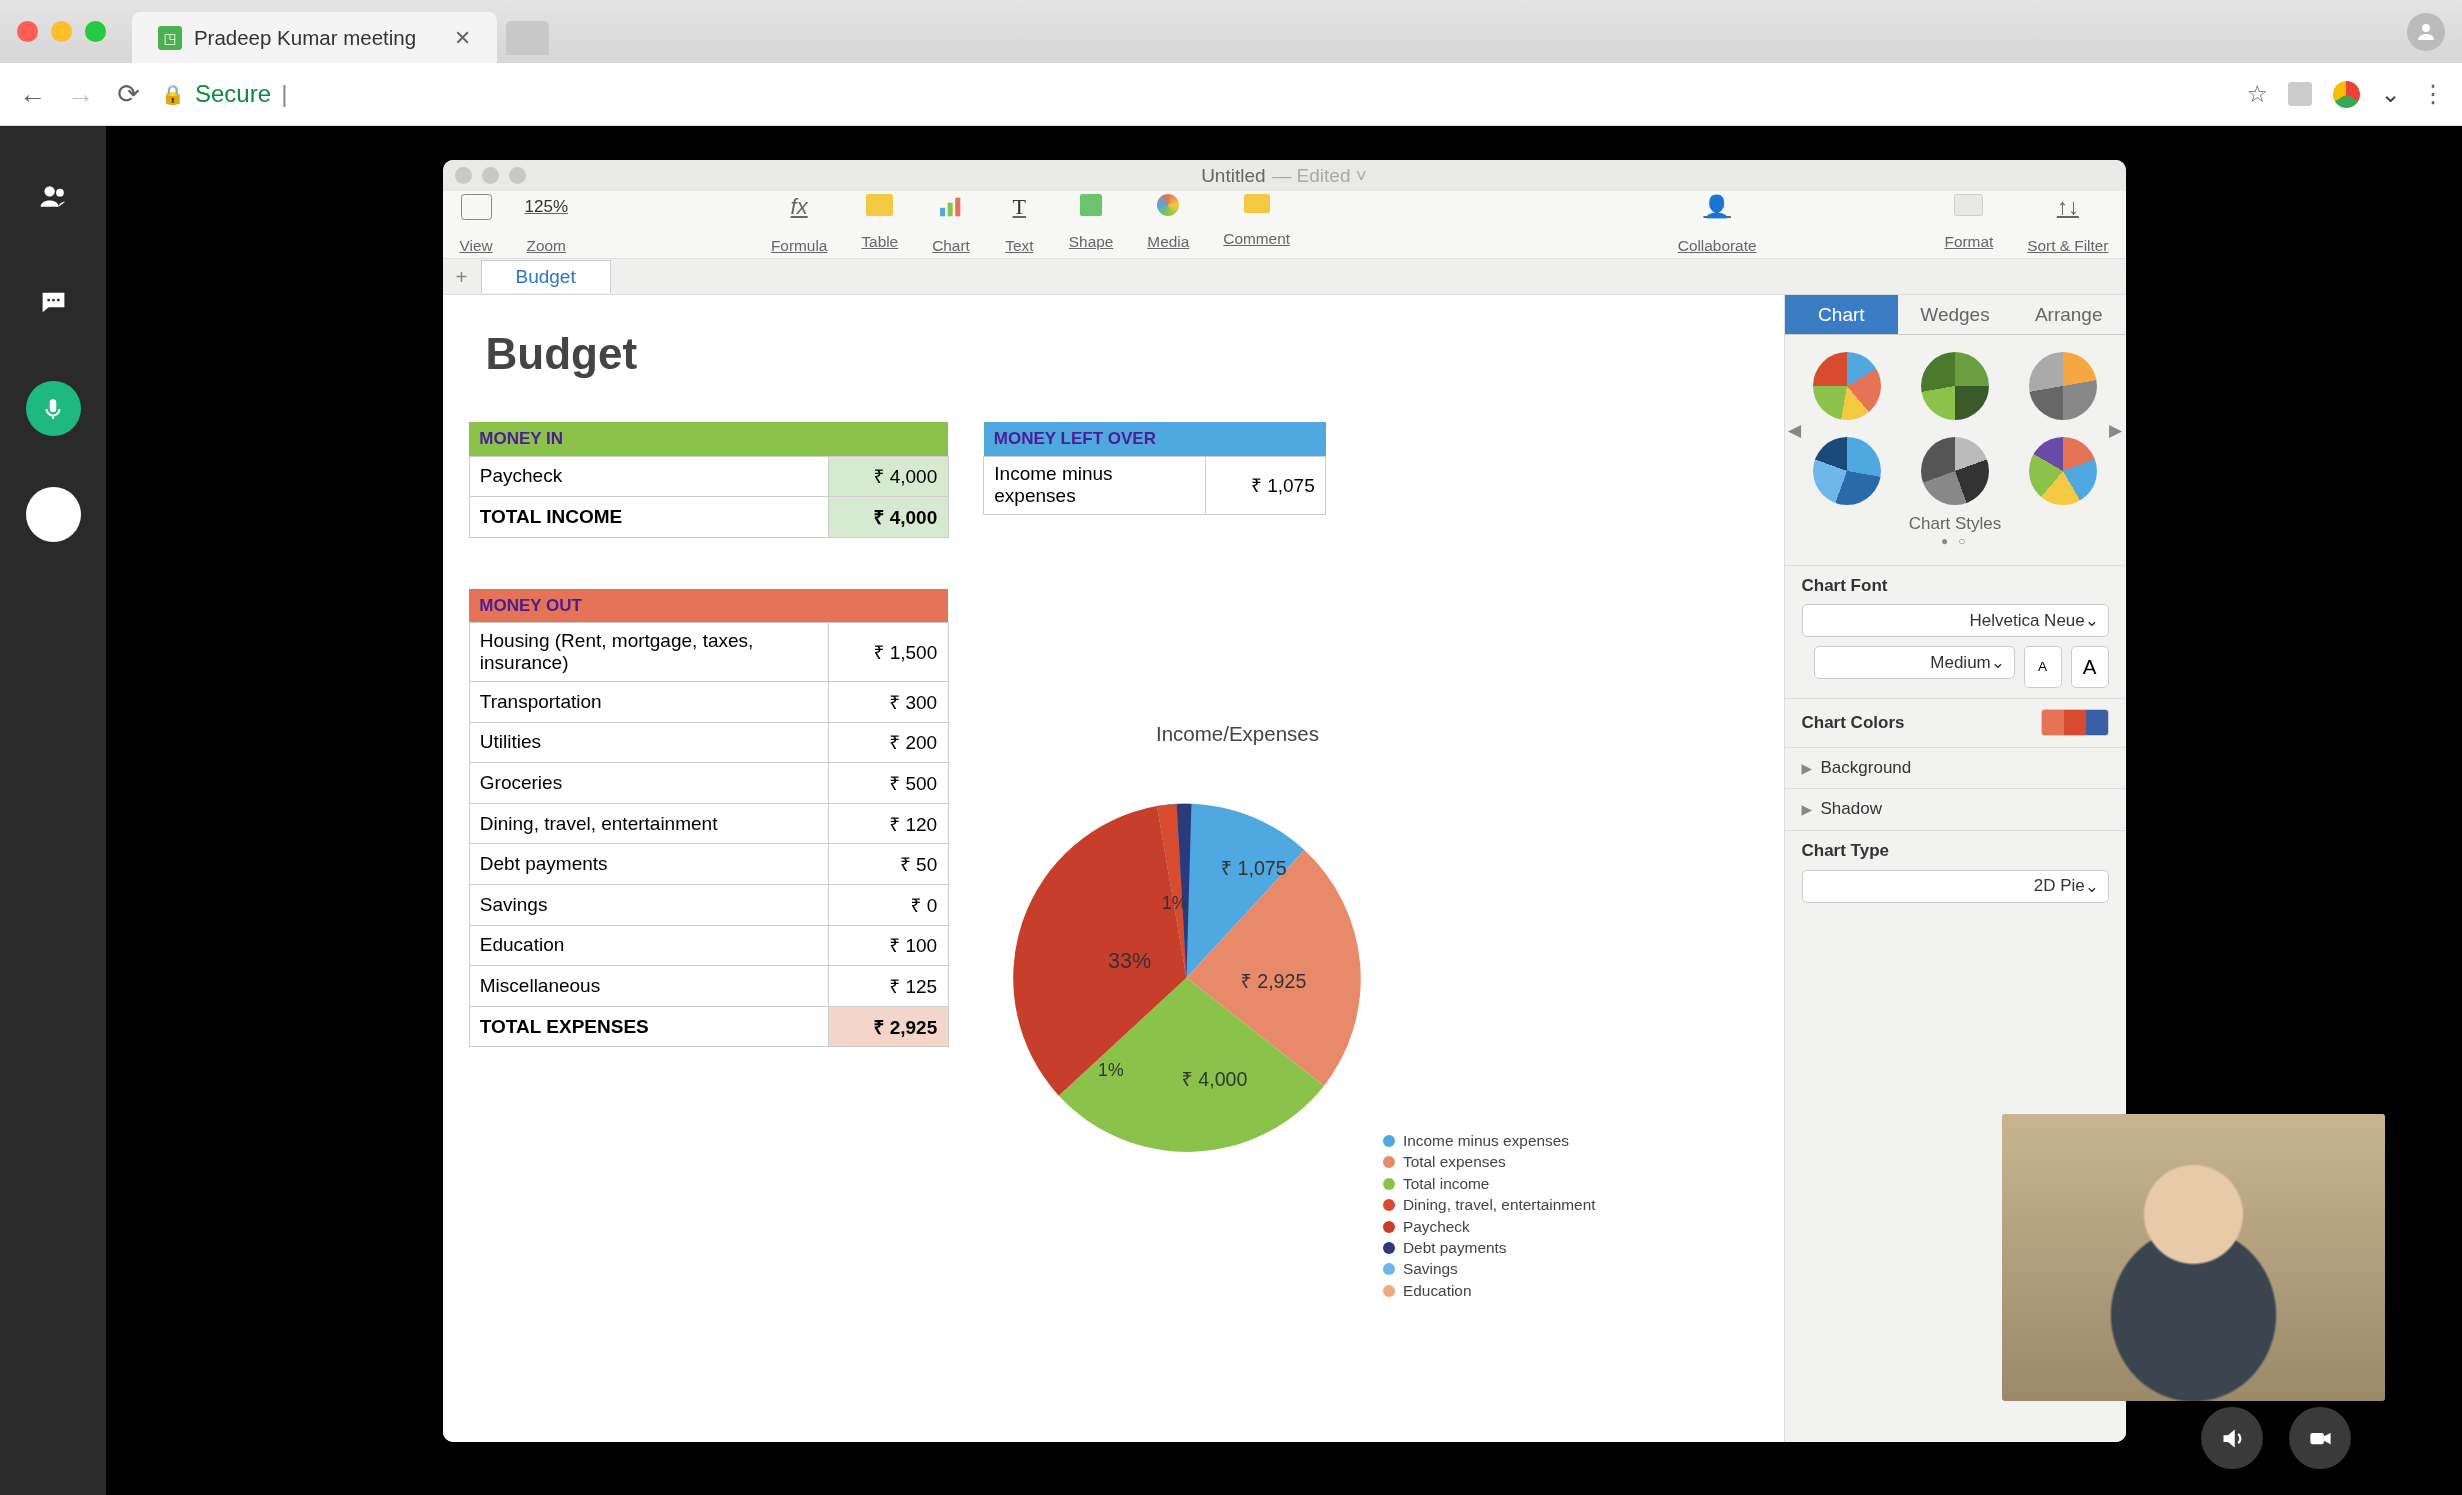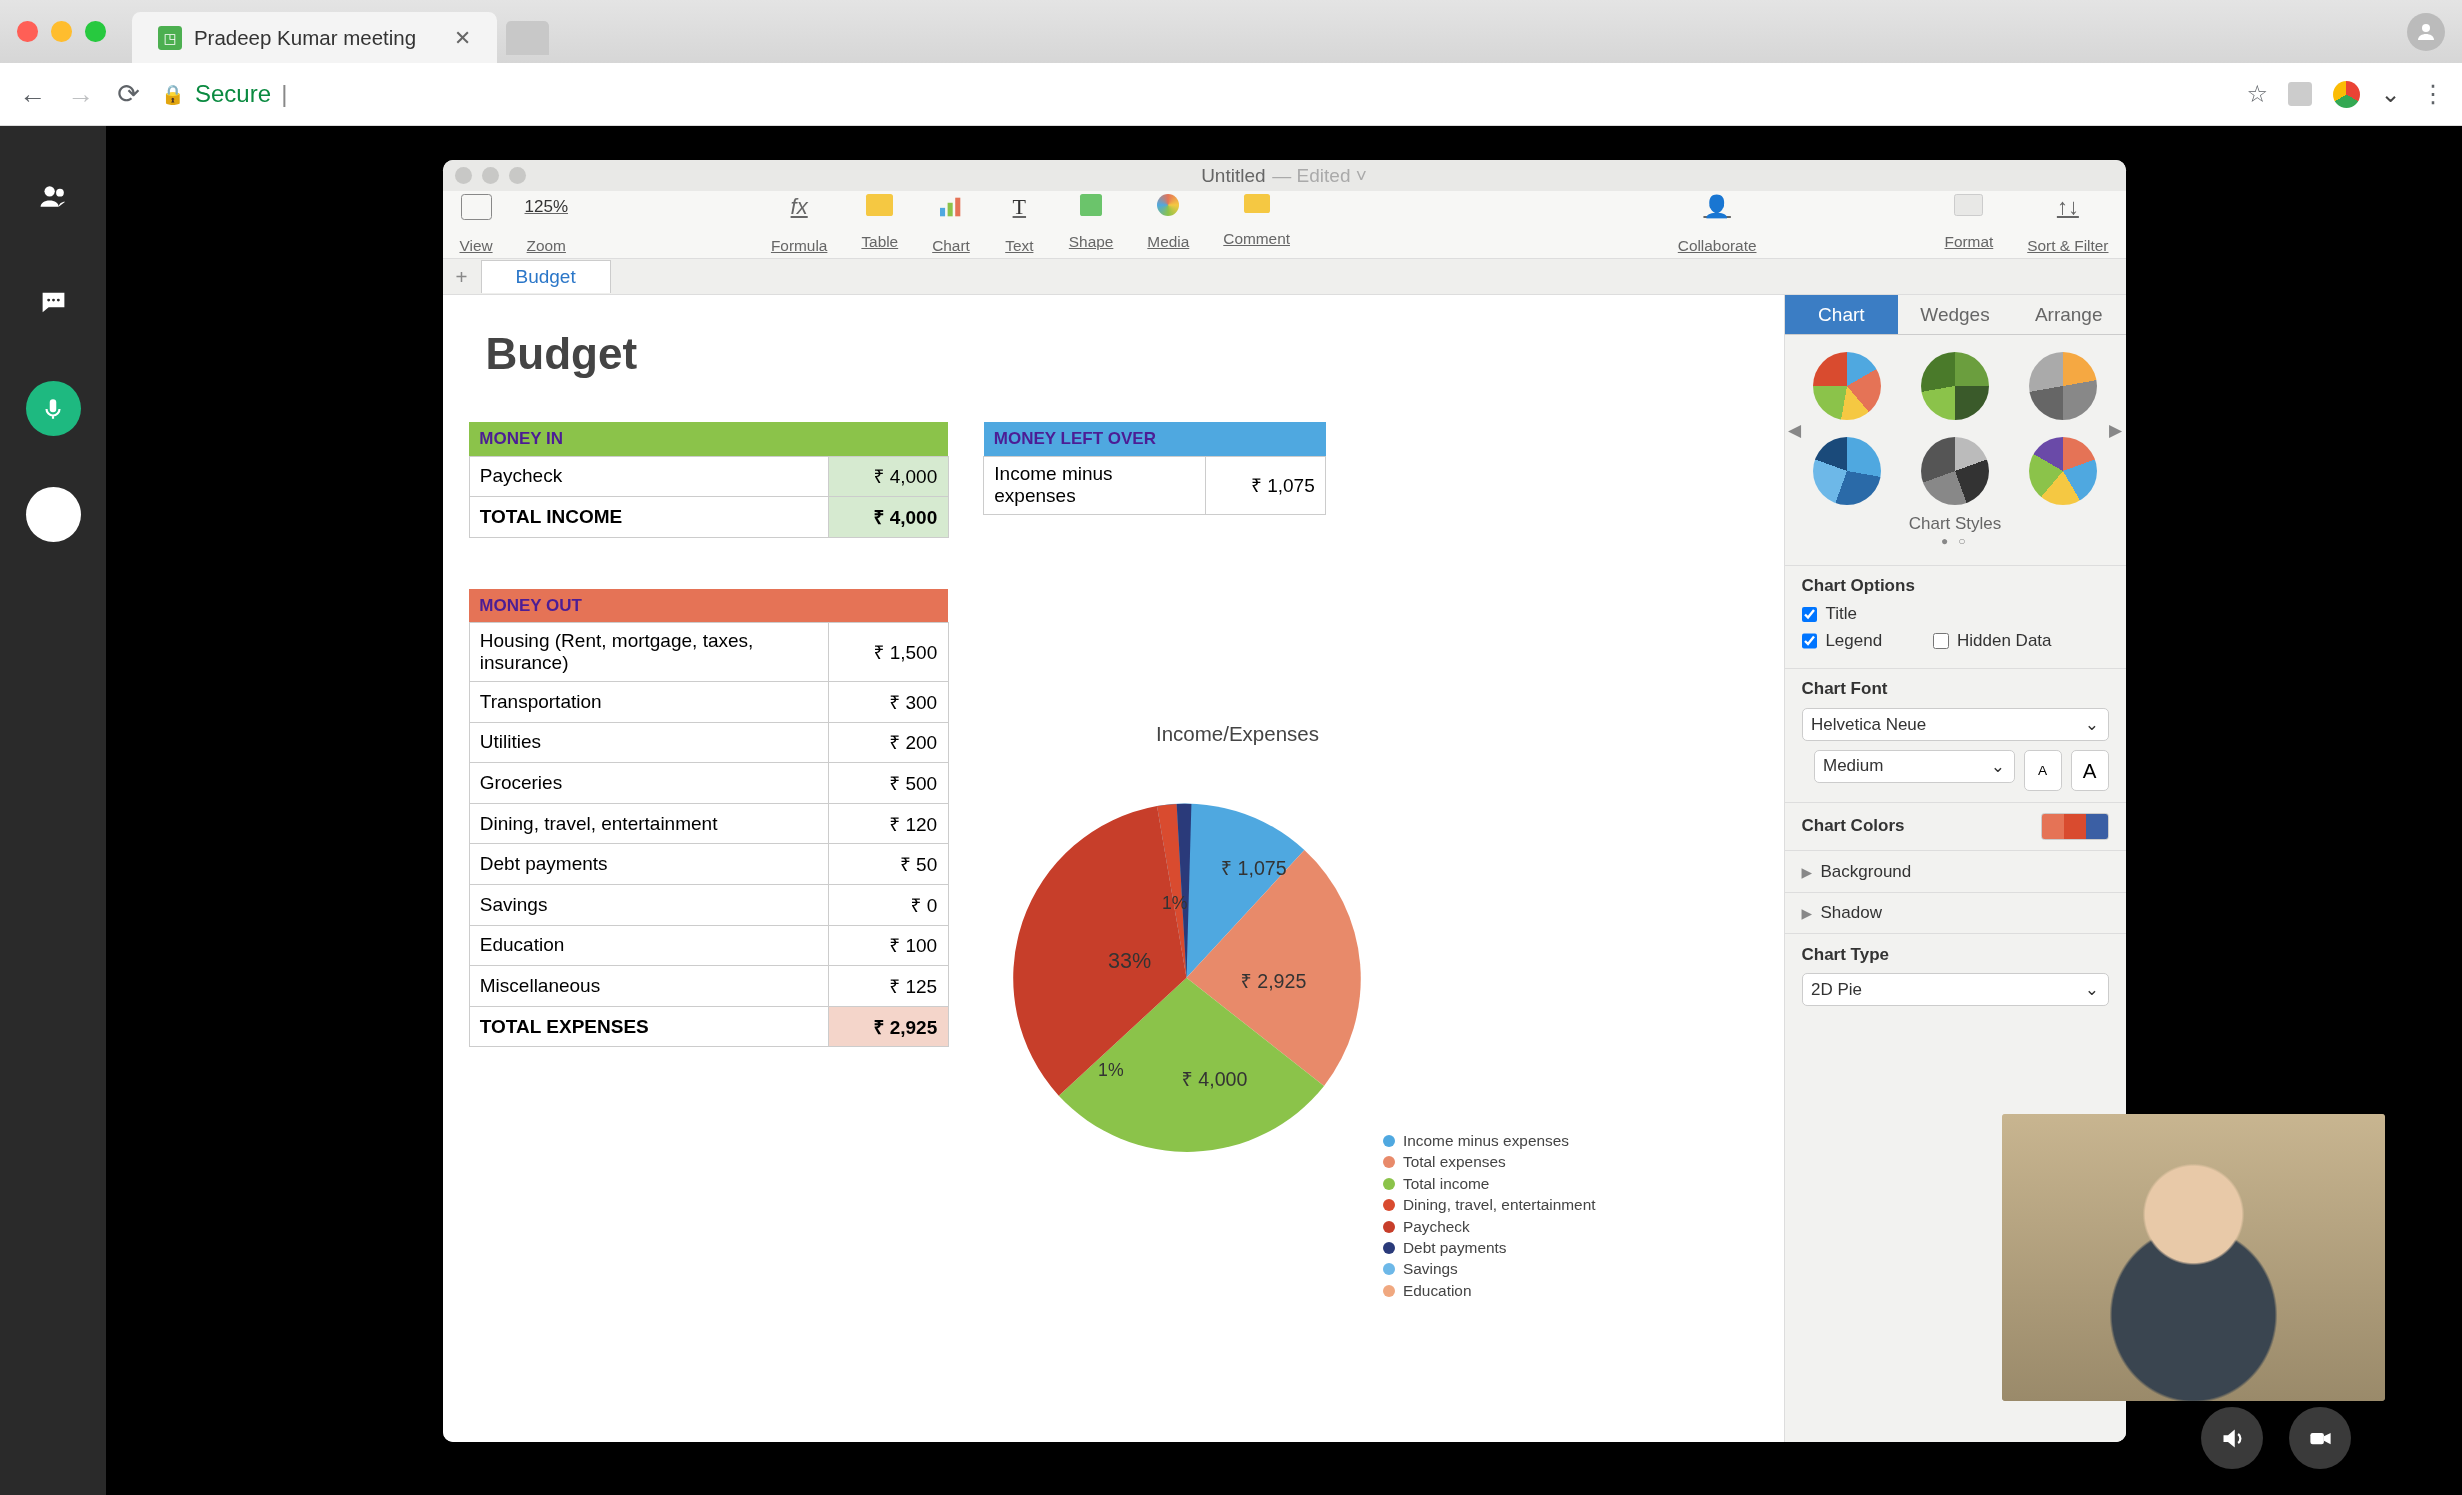--- a/index.html
+++ b/index.html
@@ -97,21 +97,21 @@
 .style-nav.left { left: 3.4px; }
 .style-nav.right { right: 3.4px; }
 .styles-label { font-size: 17px; color: #666; }
 .dots { font-size: 12px; color: #888; letter-spacing: 3.4px; }
 
 .insp-section { padding: 10.3px 17px; border-top: 0.9px solid #ddd; }
 .insp-heading { font-size: 17px; font-weight: 600; color: #333; margin-bottom: 8.5px; }
 .chk-row { display: flex; align-items: center; gap: 8.5px; font-size: 17px; color: #333; margin-bottom: 6.8px; }
 .chk-row input { width: 15.4px; height: 15.4px; }
 .chk-pair { display: flex; gap: 51px; }
-.select-wrap { background: #fff; border: 0.9px solid #ccc; border-radius: 5.1px; padding: 5.1px 8.5px; font-size: 17px; color: #333; display: flex; justify-content: space-between; align-items: center; margin-bottom: 8.5px; }
+.select-wrap { background: #fff; border: 0.9px solid #ccc; border-radius: 5.1px; padding: 5.1px 8.5px; font-size: 17px; color: #333; display: flex; justify-content: flex-end; align-items: center; margin-bottom: 8.5px; }
 .font-row { display: flex; gap: 9px; margin-left: 12px; }
 .font-size-sel { flex: 1; }
 .font-btn { width: 38px; background: #fff; border: 0.9px solid #ccc; border-radius: 5.1px; display: flex; align-items: center; justify-content: center; }
 .color-swatch { width: 68px; height: 27px; border: 0.9px solid #ccc; border-radius: 3.4px; background: linear-gradient(90deg, #e57356 33%, #d94b2f 33% 66%, #3b5fa4 66%); margin-left: auto; }
 .disclosure { display: flex; align-items: center; gap: 8.5px; font-size: 17px; color: #333; }
 .disc-arrow { color: #888; font-size: 13.7px; }
 
 
 .video-thumb { position: absolute; right: 77px; bottom: 94px; width: 383px; height: 287px; background: linear-gradient(135deg, #d4c5a8, #8a7a5c); border-radius: 3.4px; overflow: hidden; }
 .video-person { width: 100%; height: 100%; background: radial-gradient(circle at 50% 35%, #e8c9a8 0%, #e8c9a8 18%, transparent 19%), radial-gradient(ellipse at 50% 70%, #3a4550 0%, #3a4550 30%, transparent 31%), linear-gradient(#c8b590, #9a8a6a); position: relative; }
@@ -423,39 +423,20 @@
               <div class="style-pie" style="background:conic-gradient(#6b9e3e 0 90deg,#3a5a2a 90deg 180deg,#8bc34a 180deg 260deg,#4a7a2a 260deg)"></div>
               <div class="style-pie" style="background:conic-gradient(#f5a842 0 80deg,#888 80deg 180deg,#666 180deg 260deg,#aaa 260deg)"></div>
               <div class="style-pie" style="background:conic-gradient(#4fa8e0 0 100deg,#2a6aa8 100deg 200deg,#6db8e8 200deg 290deg,#1a4a7a 290deg)"></div>
               <div class="style-pie" style="background:conic-gradient(#bbb 0 70deg,#333 70deg 160deg,#888 160deg 250deg,#555 250deg)"></div>
               <div class="style-pie" style="background:conic-gradient(#e57356 0 70deg,#4fa8e0 70deg 150deg,#f5c842 150deg 220deg,#8bc34a 220deg 300deg,#6a4aa8 300deg)"></div>
             </div>
             <div class="styles-label">Chart Styles</div>
             <div class="dots">● ○</div>
           </div>
 
-          <div class="insp-section">
-            <div class="insp-heading">Chart Options</div>
-            <div class="chk-pair">
-              <label class="chk-row">
-                  <input type="checkbox" checked="" style="">
-                  <span>Title</span>
-                </label>
-            </div>
-            <div class="chk-pair">
-              <label class="chk-row">
-                  <input type="checkbox" checked="" style="">
-                  <span>Legend</span>
-                </label>
-              <label class="chk-row">
-                  <input type="checkbox" style="">
-                  <span>Hidden Data</span>
-                </label>
-            </div>
-          </div>
 
           <div class="insp-section">
             <div class="insp-heading">Chart Font</div>
             <div class="select-wrap">
                 <span>Helvetica Neue</span>
                 <span>⌄</span>
               </div>
             <div class="font-row">
               <div class="select-wrap font-size-sel">
                   <span>Medium</span>

